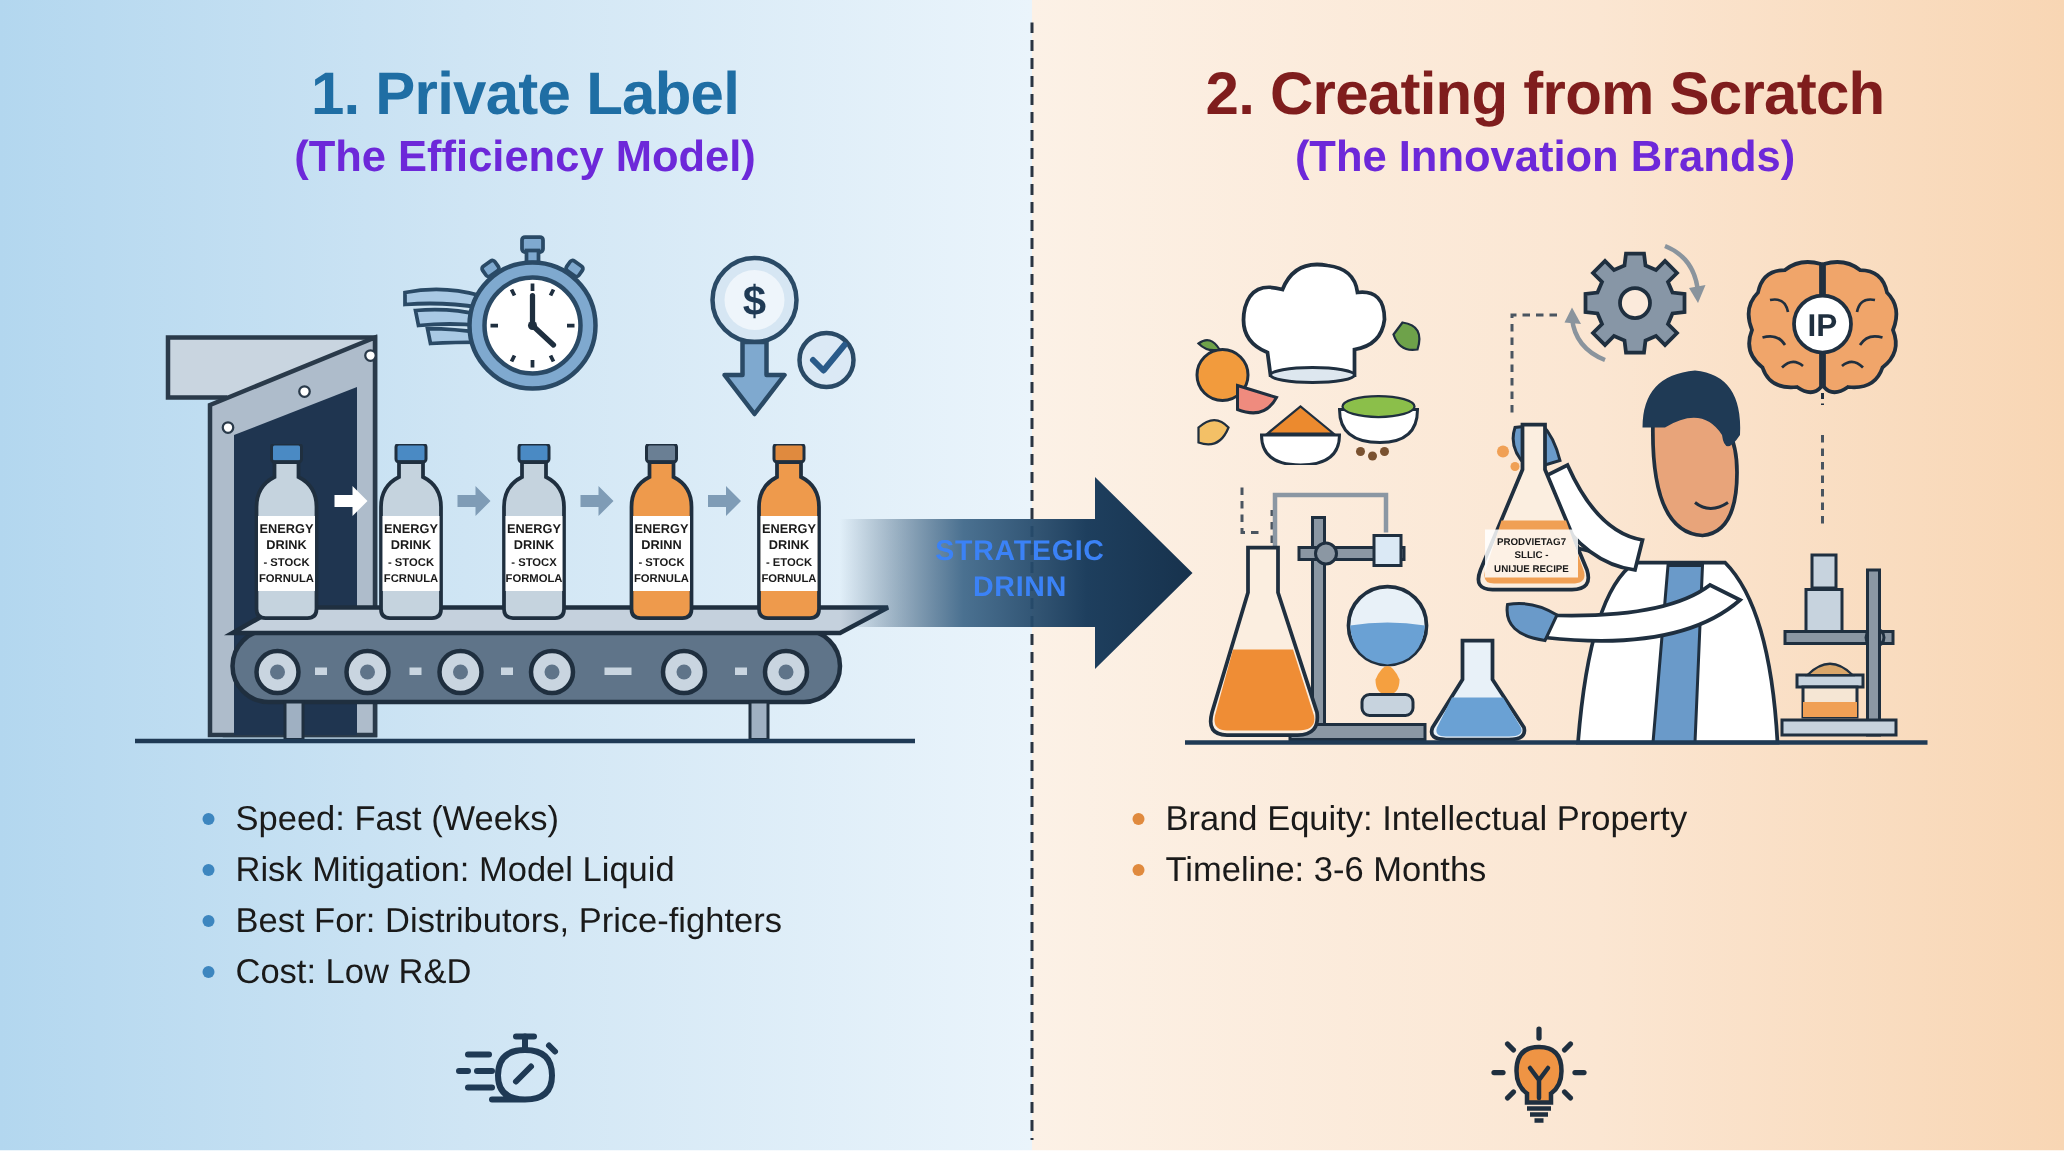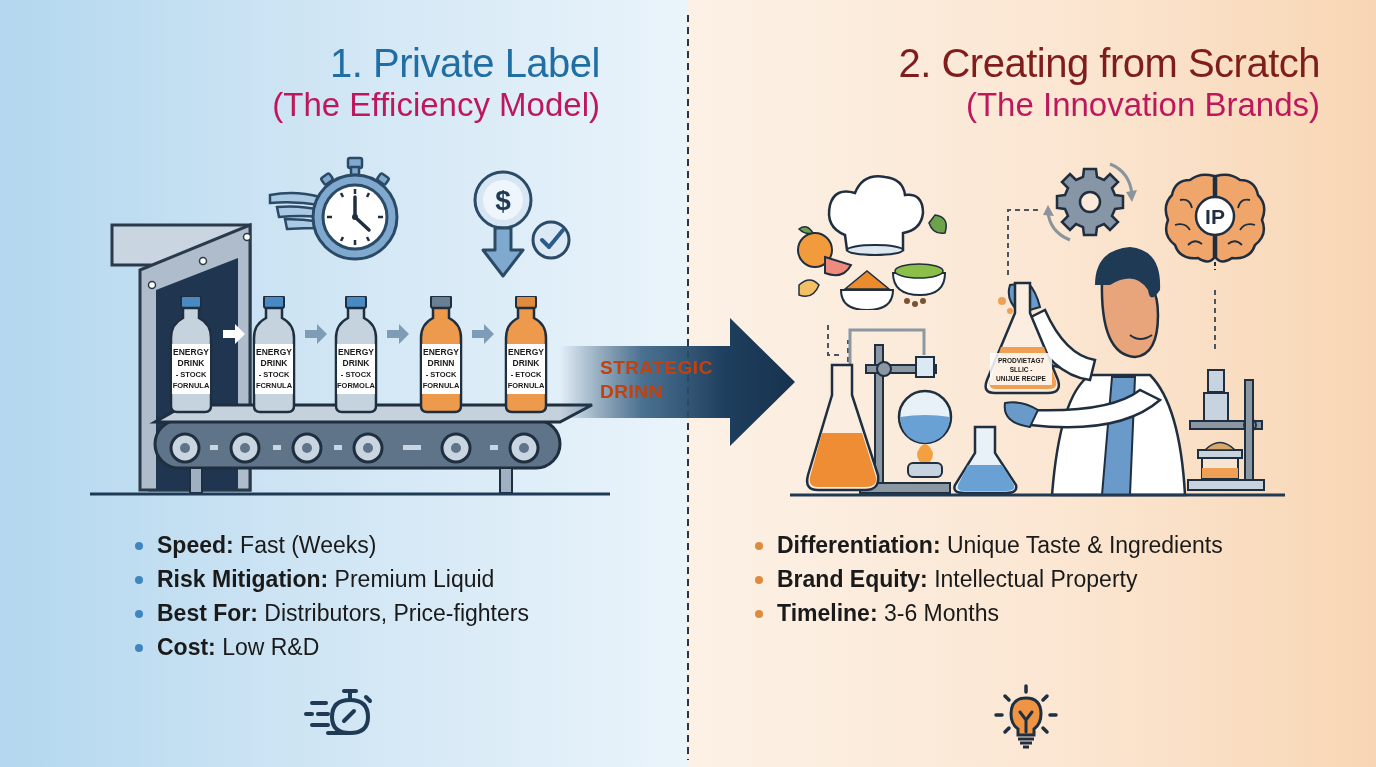--- a/index.html
+++ b/index.html
@@ -3,40 +3,40 @@
 <meta charset="utf-8">
 <style>
   * { box-sizing: border-box; margin: 0; padding: 0; }
   html, body { width: 1376px; height: 767px; overflow: hidden; }
   body { position: relative; font-family: "Liberation Sans", "DejaVu Sans", sans-serif; }
   .panel { position: absolute; top: 0; height: 767px; }
   .left-panel { left: 0; width: 688px; background: linear-gradient(90deg, #b3d7ef 0%, #cfe5f4 45%, #eaf4fb 100%); }
   .right-panel { left: 688px; width: 688px; background: linear-gradient(90deg, #fcf1e6 0%, #fbe6d2 55%, #f8d6b4 100%); }
   .divider { position: absolute; left: 687px; top: 15px; width: 2px; height: 745px;
     background: repeating-linear-gradient(180deg, #2a3441 0 7px, transparent 7px 12px); }
-  .title { position: absolute; text-align: right; font-weight: 400; }
+  .title { position: absolute; text-align: center; font-weight: 700; }
   .title-left { left: 100px; width: 500px; top: 38px; }
   .title-right { left: 740px; width: 580px; top: 38px; }
   .t-main { font-size: 40px; letter-spacing: -0.5px; line-height: 50px; }
-  .t-sub { font-size: 33px; color: #be185d; line-height: 34px; }
+  .t-sub { font-size: 29px; color: #6d28d9; line-height: 34px; }
   .t-left-color { color: #1f6ea4; }
   .t-right-color { color: #7f1d1d; }
 
   .bullets { position: absolute; list-style: none; font-size: 23px; line-height: 34px; color: #1a1a1a; }
   .bullets li { position: relative; padding-left: 22px; white-space: nowrap; }
   .bullets li::before { content: ""; position: absolute; left: 0; top: 14px; width: 8px; height: 8px; border-radius: 50%; }
   .bullets-left { left: 135px; top: 528px; }
   .bullets-left li::before { background: #3d86bf; }
   .bullets-right { left: 755px; top: 528px; }
   .bullets-right li::before { background: #e08a3e; }
-  .bullets b { font-weight: 700; }
+  .bullets b { font-weight: 400; }
 
   .illus { position: absolute; }
   .arrow-wrap { position: absolute; left: 560px; top: 318px; width: 240px; height: 128px; }
-  .arrow-label { position: absolute; left: 40px; top: 38px; width: 160px; color: #c2410c;
+  .arrow-label { position: absolute; left: 40px; top: 38px; width: 160px; text-align: center; color: #3b82f6;
     font-weight: 700; font-size: 19px; line-height: 24px; letter-spacing: 0.5px; }
   .bottom-icon { position: absolute; }
 </style>
 </head>
 <body>
 
 <div class="panel left-panel"></div>
 
 <div class="panel right-panel"></div>
 <div class="divider"></div>
@@ -299,26 +299,25 @@
   <path d="M415 255 Q430 240 445 255 Z" fill="#d9a66a" stroke="#1f2f3f" stroke-width="1.5"></path>
   <rect x="412" y="263" width="36" height="20" fill="#f5e6d4" stroke="#1f2f3f" stroke-width="2"></rect>
   <rect x="412" y="273" width="36" height="10" fill="#f0a055"></rect>
   <rect x="398" y="285" width="76" height="10" fill="#c7d3de" stroke="#1f2f3f" stroke-width="2"></rect>
 
   <line x1="0" y1="300" x2="495" y2="300" stroke="#1f3a55" stroke-width="3"></line>
 </svg>
 
 <ul class="bullets bullets-left">
   <li><b>Speed:</b><span> Fast (Weeks)</span></li>
-  <li><b>Risk Mitigation:</b><span> Premium Liquid</span></li>
+  <li><b>Risk Mitigation:</b><span> Model Liquid</span></li>
   <li><b>Best For:</b><span> Distributors, Price-fighters</span></li>
   <li><b>Cost:</b><span> Low R&amp;D</span></li>
 </ul>
 <ul class="bullets bullets-right">
-  <li><b>Differentiation:</b><span> Unique Taste &amp; Ingredients</span></li>
   <li><b>Brand Equity:</b><span> Intellectual Property</span></li>
   <li><b>Timeline:</b><span> 3-6 Months</span></li>
 </ul>
 
 <svg class="bottom-icon" style="left:298px;top:687px" width="86" height="52" viewBox="0 0 86 52">
   <g stroke="#1f3a55" stroke-width="4" stroke-linecap="round" fill="none">
     <line x1="14" y1="16" x2="28" y2="16"></line>
       <line x1="8" y1="27" x2="14" y2="27"></line>
       <line x1="20" y1="27" x2="30" y2="27"></line>
     <line x1="14" y1="38" x2="30" y2="38"></line>

